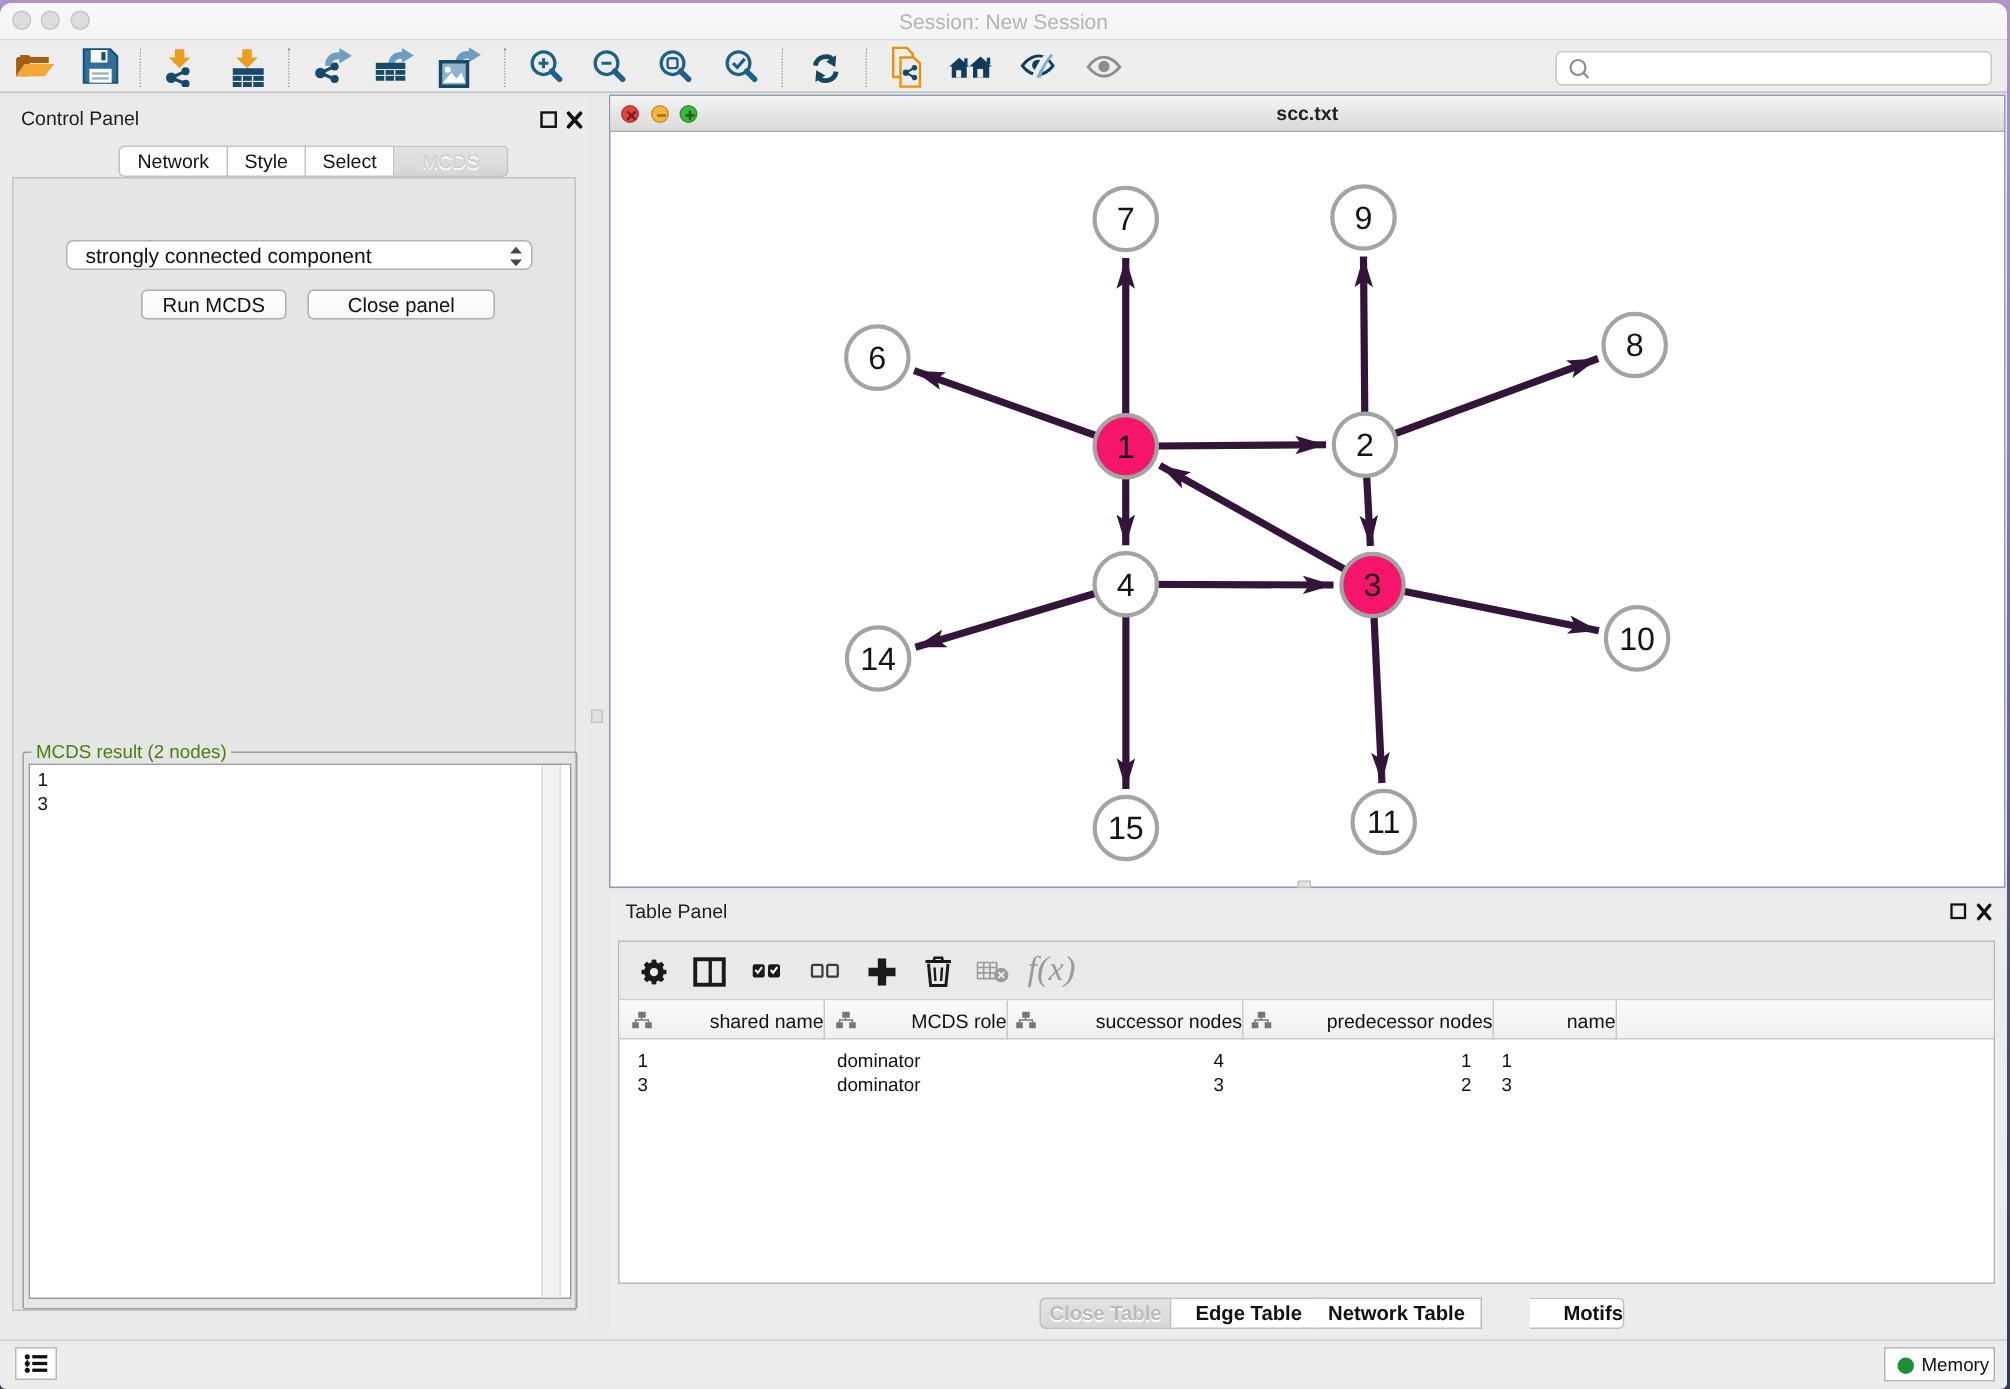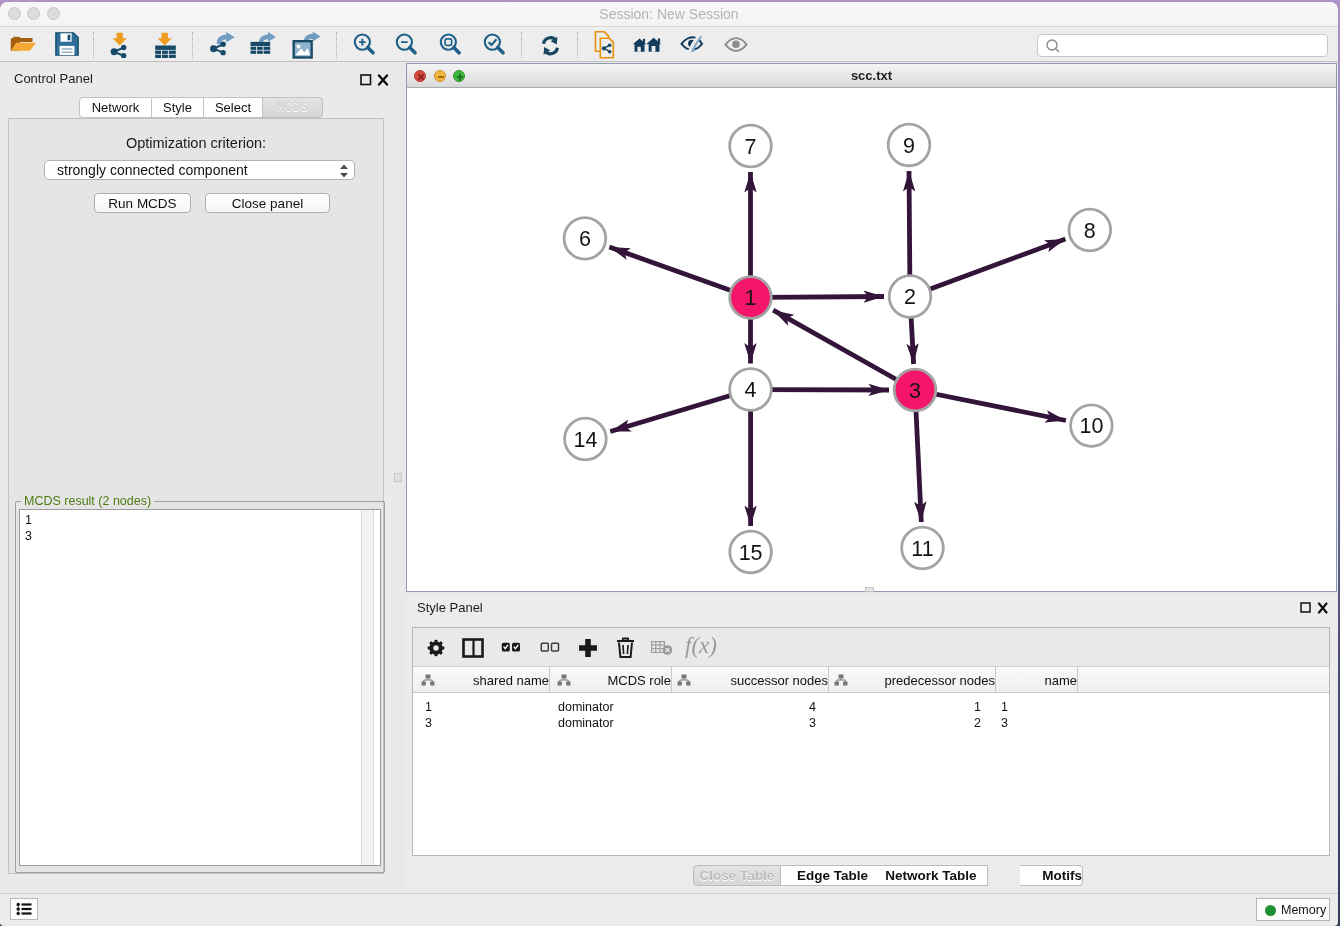--- a/index.html
+++ b/index.html
@@ -190,23 +190,22 @@
   </div>
   <div id="cpanel">
     <div id="cpanel-title">Control Panel</div>
     <svg class="abs" style="left:360px;top:11px" width="30" height="12" viewBox="0 0 30 12">
       <rect x="1" y="1" width="9.5" height="9.5" fill="none" stroke="#111" stroke-width="1.6"></rect>
       <path d="M19,1.5 L27,10.5 M27,1.5 L19,10.5" stroke="#111" stroke-width="2.4" stroke-linecap="round"></path>
     </svg>
     <div class="tab" style="left:79px;width:73px;border-radius:4px 0 0 4px;">Network</div>
     <div class="tab" style="left:152px;width:52px;border-left:none;">Style</div>
     <div class="tab" style="left:204px;width:59px;border-left:none;">Select</div>
-    <div class="tab" style="left:263px;width:60px;border-left:none;border-radius:0 4px 4px 0;background:linear-gradient(#e3e3e3,#d5d5d5);color:#cfcfcf;text-shadow:0 1px 0 #fff;font-family:Liberation Mono, monospace;">MCDS</div>
+    <div class="tab" style="left:263px;width:76px;border-left:none;border-radius:0 4px 4px 0;background:linear-gradient(#e3e3e3,#d5d5d5);color:#cfcfcf;text-shadow:0 1px 0 #fff;">MCDS</div>
     <div id="cp-content">
-      <div class="abs" style="left:0;top:16px;width:374px;text-align:center;font-size:14.5px;color:#1a1a1a;">Optimization criterion:</div>
       <div class="abs" style="left:35px;top:41px;width:311px;height:20px;background:#fff;border:1px solid #b2b2b2;border-radius:5px;">
         <div class="abs" style="left:12px;top:1px;font-size:14px;color:#111;">strongly connected component</div>
         <svg class="abs" style="right:3px;top:2px" width="14" height="16" viewBox="0 0 14 16">
           <path d="M3,6 L7,1.5 L11,6 Z M3,10 L7,14.5 L11,10 Z" fill="#4a4a4a"></path>
         </svg>
       </div>
       <div class="btn" style="left:85px;top:74px;width:97px;height:20px;line-height:19px;">Run MCDS</div>
       <div class="btn" style="left:196px;top:74px;width:125px;height:20px;line-height:19px;">Close panel</div>
       <div class="abs" style="left:6px;top:382px;width:370px;height:372px;border:1px solid #9f9f9f;border-radius:2px;"></div>
       <div class="abs" style="left:12px;top:375px;padding:0 3px;background:#e5e5e5;font-size:12.5px;color:#4d7c0f;">MCDS result (2 nodes)</div>
@@ -279,21 +278,21 @@
         <text x="684.4" y="345">10</text>
         <text x="515.5" y="467.5">11</text>
         <text x="178.4" y="358.5">14</text>
         <text x="343.6" y="471.5">15</text>
       </g>
     </svg>
     <div class="abs" style="left:458px;top:523px;width:9px;height:5px;background:#e3e3e3;border:1px solid #c2c2c2;"></div>
   </div>
   <div class="abs" style="left:394px;top:471px;width:8px;height:9px;background:#e0e0e0;border:1px solid #c5c5c5;"></div>
   <div id="tpanel">
-    <div id="tp-title">Style Panel</div>
+    <div id="tp-title">Table Panel</div>
     <svg class="abs" style="left:894px;top:7px" width="30" height="12" viewBox="0 0 30 12">
       <rect x="1" y="1" width="9" height="9" fill="none" stroke="#111" stroke-width="1.5"></rect>
       <path d="M19,1.5 L26.5,10.5 M26.5,1.5 L19,10.5" stroke="#111" stroke-width="2.2" stroke-linecap="round"></path>
     </svg>
     <div id="tp-box">
       <div id="tp-toolbar">
         <svg class="abs" style="left:12px;top:9px" width="22" height="22" viewBox="0 0 24 24">
           <g fill="#1a1a1a">
               <circle cx="12" cy="12" r="7.2"></circle>
           <g stroke="#1a1a1a" stroke-width="3.4">

